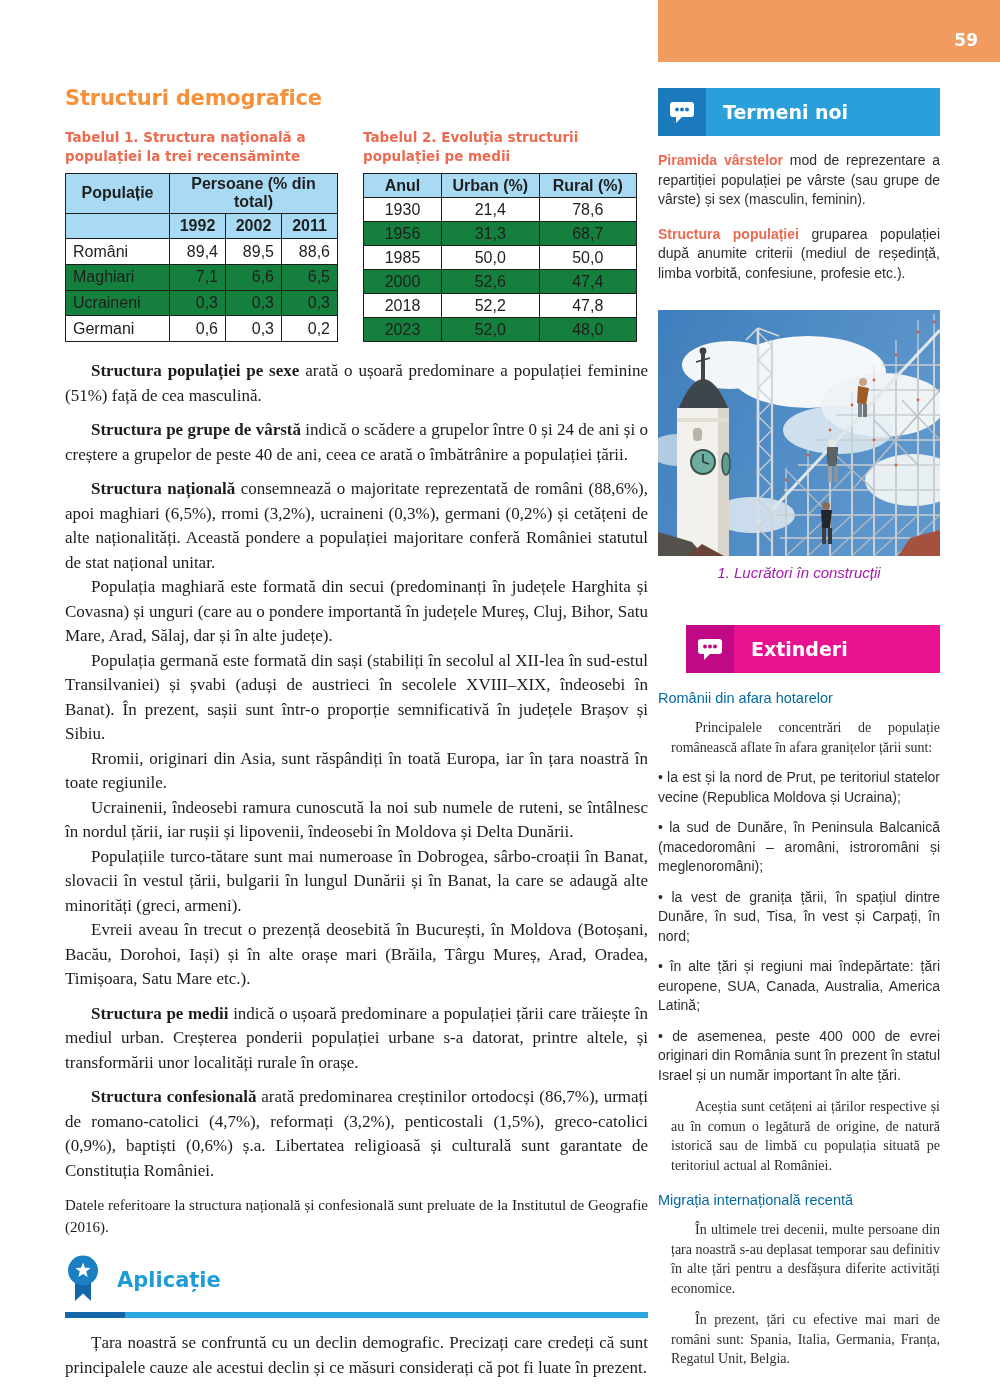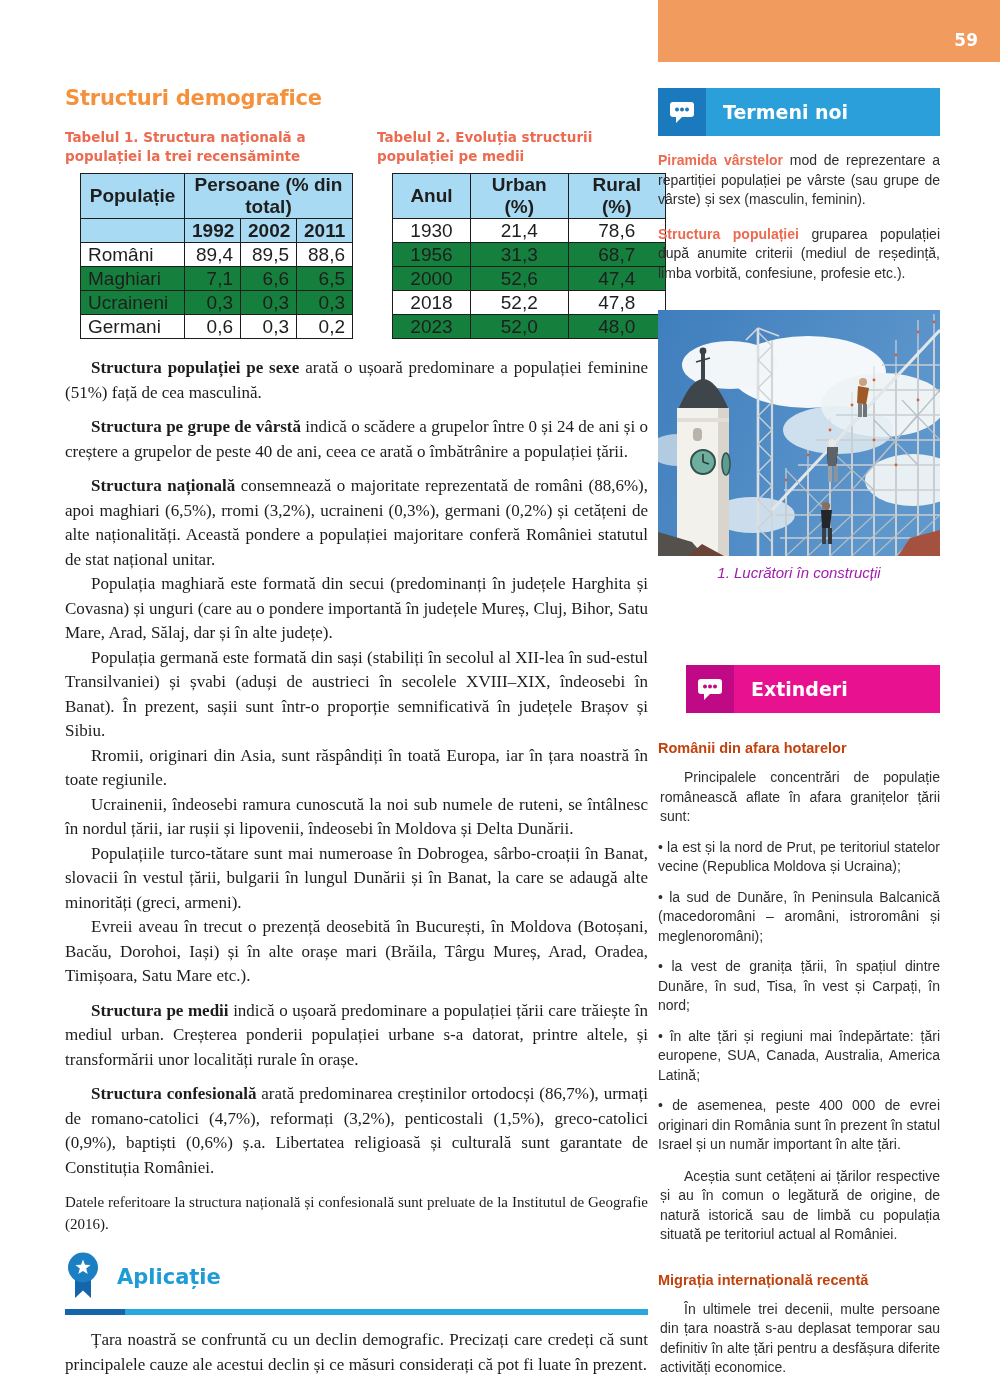--- a/index.html
+++ b/index.html
@@ -8,24 +8,24 @@
     font-family:"Liberation Sans",sans-serif;color:#1e1e1e;overflow:hidden;
   }
   
   .page-banner{position:absolute;left:658px;top:0;width:364px;height:62px;background:#F19B5F;}
   .page-num{position:absolute;right:44px;top:30px;color:#fff;font-weight:bold;font-size:17px;
     font-family:"DejaVu Sans",sans-serif;}
   
   .main-col{position:absolute;left:65px;top:86px;width:583px;}
   .doc-title{color:#F6913B;font-size:21px;font-weight:bold;margin:0 0 18px 0;
     font-family:"DejaVu Sans",sans-serif;letter-spacing:-0.2px;}
-  .tables-grid{display:grid;grid-template-columns:273px 274px;column-gap:39px;}
+  .tables-grid{display:grid;grid-template-columns:273px 274px;column-gap:25px;}
   .tbl-caption{color:#EC6A50;font-weight:bold;font-size:13.5px;line-height:19px;
     font-family:"DejaVu Sans",sans-serif;min-height:40px;margin-bottom:5px;}
-  table.data{border-collapse:collapse;width:100%;font-size:19px;table-layout:fixed;margin-left:15px;}
+  table.data{border-collapse:collapse;width:100%;font-size:16px;table-layout:fixed;}
   table.data th,table.data td{border:1.8px solid #1d1d1b;height:23px;padding:0 7px;}
   table.data th{background:#A9DAF3;font-weight:bold;text-align:center;}
   tr.alt td{background:#15803d;}
   td.name{text-align:left;}
   td.num{text-align:right;}
   td.ctr{text-align:center;}
   .body-text{margin-top:17px;}
   p.body{font-family:"Liberation Serif",serif;font-size:17px;line-height:24.5px;
     text-align:justify;text-indent:26px;margin:0;color:#1c1c1c;}
   p.body.spaced{margin-top:10px;}
@@ -46,23 +46,23 @@
   .sb-label{flex:1;color:#fff;font-weight:bold;font-size:19px;display:flex;align-items:center;
     padding-left:17px;font-family:"DejaVu Sans",sans-serif;}
   .termeni .icon-box{background:#1B79BE;}
   .termeni .sb-label{background:#2B9FD9;}
   .extinderi .icon-box{background:#C00985;}
   .extinderi .sb-label{background:#E81190;}
   .sb-def{text-align:justify;line-height:19.5px;margin:15px 0 0 0;}
   .term{color:#EC6A50;font-weight:bold;}
   .sb-photo{display:block;margin-top:27px;width:282px;height:246px;}
   .sb-photo-caption{margin-top:8px;text-align:center;font-style:italic;color:#a21caf;font-size:15px;}
-  .ext-banner{margin-top:84px;padding-left:28px;}
-  .sb-subhead{color:#c2410c;font-weight:bold;font-size:14.5px;margin-top:27px;}
-  .sb-par{text-align:justify;line-height:19.5px;margin:12px 0 0 2px;text-indent:24px;}
+  .ext-banner{margin-top:44px;padding-left:28px;}
+  .sb-subhead{color:#0369a1;font-weight:normal;font-size:14.5px;margin-top:17px;}
+  .sb-par{text-align:justify;line-height:19.5px;margin:12px 0 0 13px;text-indent:24px;font-family:Liberation Serif, serif;}
   .sb-bullet{text-align:justify;line-height:19.5px;margin:11px 0 0 0;}
 </style>
 </head>
 <body>
 
 <div class="page-banner">
   <div class="page-num">59</div>
 </div>
 
 <div class="main-col">
@@ -132,20 +132,25 @@
       </tr>
       <tr>
         <td class="ctr">1930</td>
         <td class="ctr">21,4</td>
         <td class="ctr">78,6</td>
       </tr>
       <tr class="alt">
         <td class="ctr">1956</td>
         <td class="ctr">31,3</td>
         <td class="ctr">68,7</td>
+      </tr>
+      <tr>
+        <td class="ctr">1985</td>
+        <td class="ctr">50,0</td>
+        <td class="ctr">50,0</td>
       </tr>
       <tr class="alt">
         <td class="ctr">2000</td>
         <td class="ctr">52,6</td>
         <td class="ctr">47,4</td>
       </tr>
       <tr>
         <td class="ctr">2018</td>
         <td class="ctr">52,2</td>
         <td class="ctr">47,8</td>

